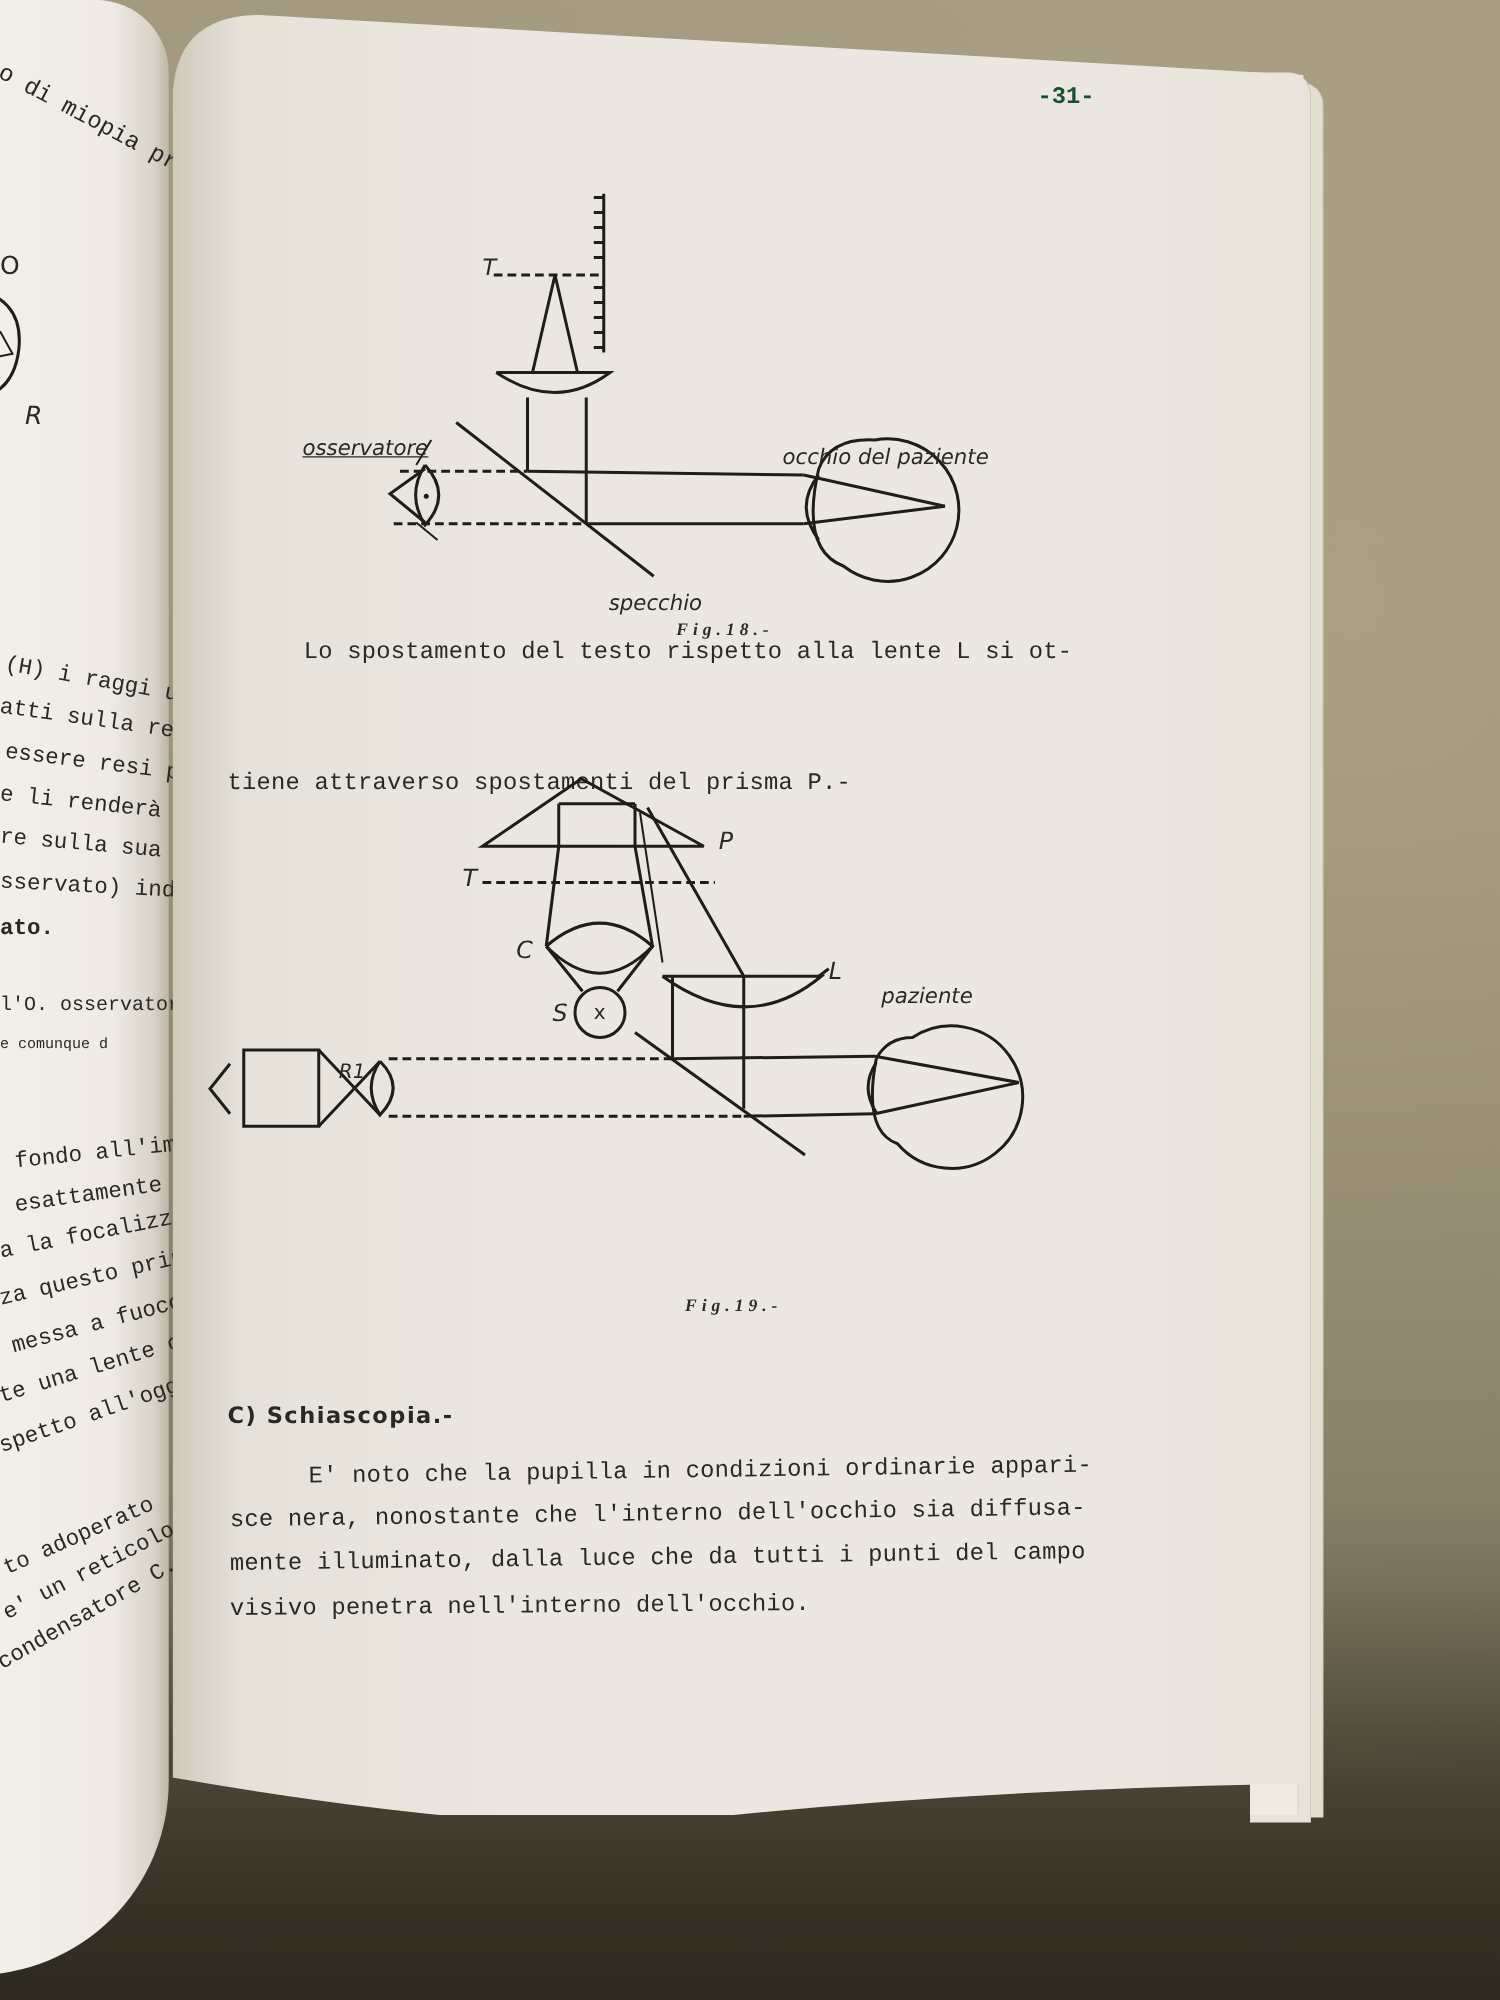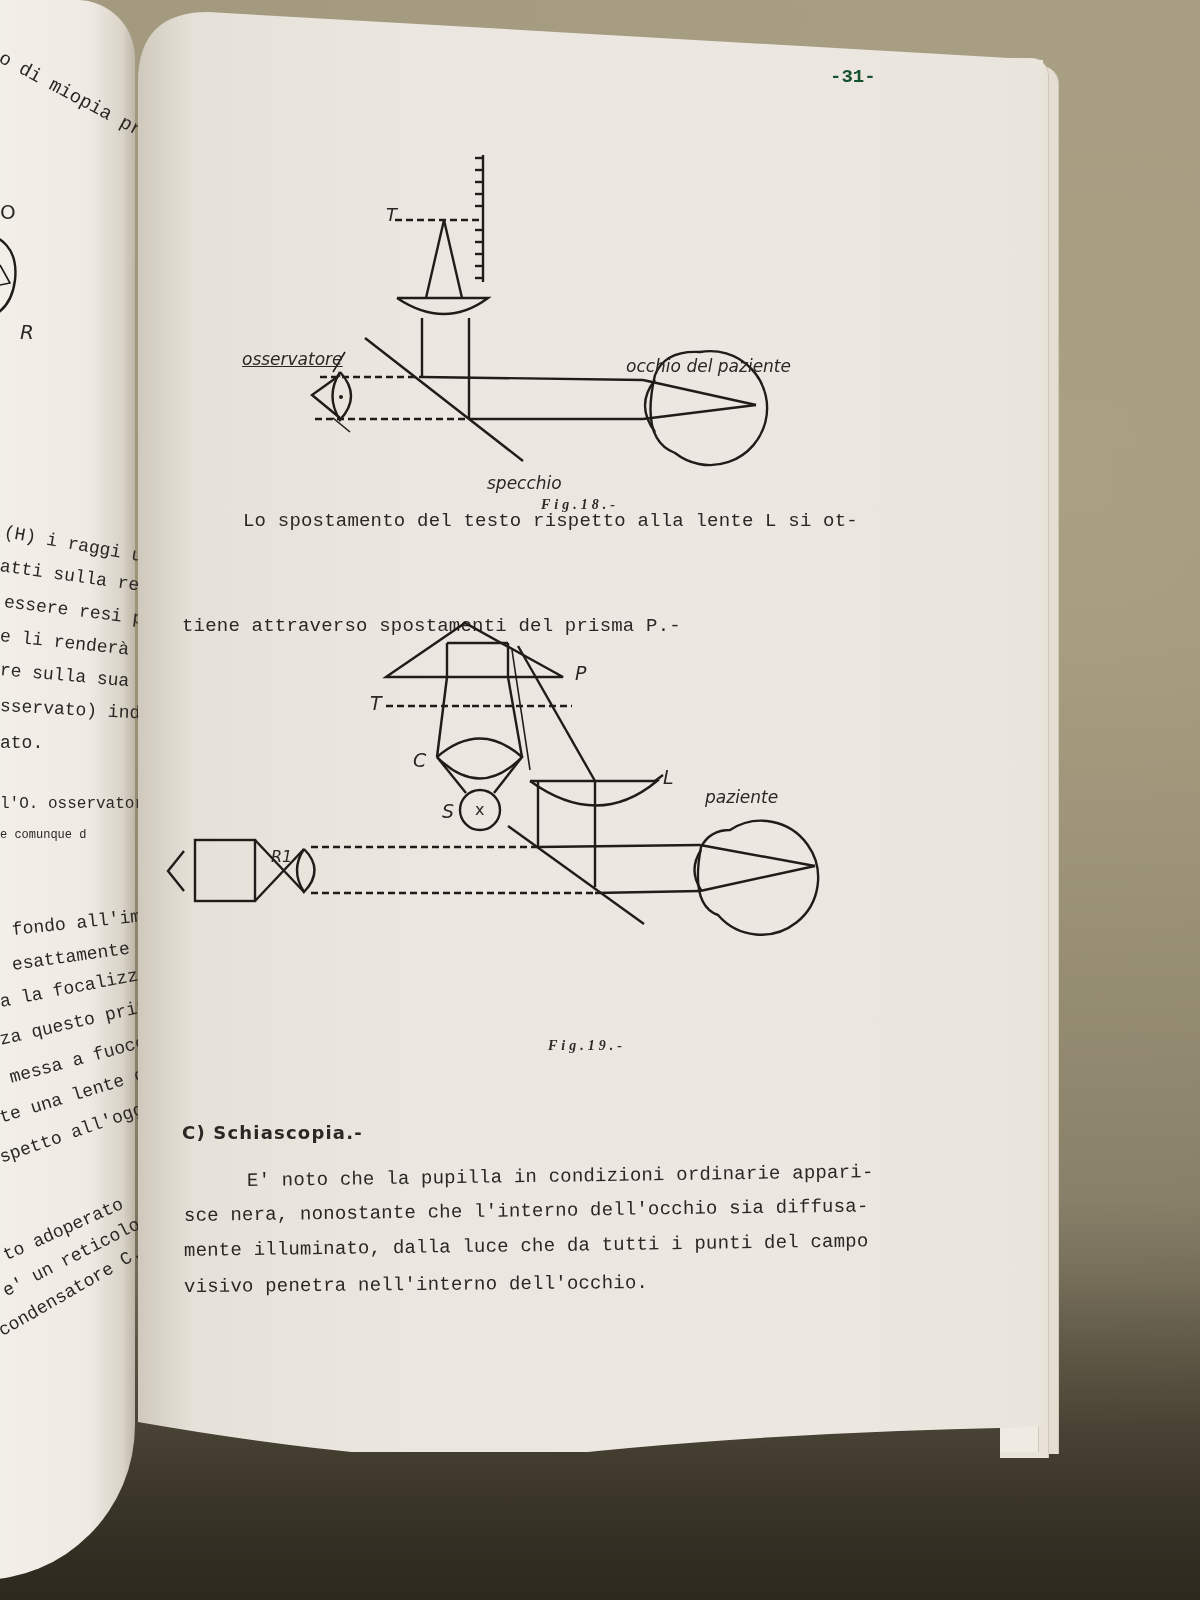--- a/index.html
+++ b/index.html
@@ -69,21 +69,21 @@
   <path class="thin" d="M 40 40 L 50 58 L 30 62"></path>
 </svg>
 <div class="label" style="left:20px;top:320px;font-size:20px;">R</div>
 
 <div class="left-text" style="left:4px;top:522px;transform:rotate(10deg);">(H) i raggi us</div>
 <div class="left-text" style="left:0px;top:556px;transform:rotate(8deg);">atti sulla reti</div>
 <div class="left-text" style="left:4px;top:592px;transform:rotate(7deg);">essere resi p</div>
 <div class="left-text" style="left:0px;top:626px;transform:rotate(6deg);">e li renderà ta</div>
 <div class="left-text" style="left:0px;top:660px;transform:rotate(5deg);">re sulla sua re</div>
 <div class="left-text" style="left:0px;top:696px;transform:rotate(3deg);">sservato) indic</div>
-<div class="left-text" style="left:0px;top:733px;">ato.</div>
+<div class="left-text" style="left:0px;top:733px;font-weight:bold;">ato.</div>
 <div class="left-text" style="left:0px;top:795px;font-size:16px;">l'O. osservator</div>
 <div class="left-text" style="left:0px;top:828px;font-size:12px;">e comunque d</div>
 <div class="left-text" style="left:12px;top:920px;transform:rotate(-6deg);">fondo all'imma</div>
 <div class="left-text" style="left:12px;top:955px;transform:rotate(-8deg);">esattamente a</div>
 <div class="left-text" style="left:0px;top:992px;transform:rotate(-11deg);">a la focalizza</div>
 <div class="left-text" style="left:0px;top:1030px;transform:rotate(-13deg);">za questo prin</div>
 <div class="left-text" style="left:10px;top:1068px;transform:rotate(-15deg);">messa a fuoco</div>
 <div class="left-text" style="left:0px;top:1108px;transform:rotate(-17deg);">te una lente c</div>
 <div class="left-text" style="left:0px;top:1148px;transform:rotate(-19deg);">spetto all'ogg</div>
 <div class="left-text" style="left:4px;top:1246px;transform:rotate(-24deg);">to adoperato</div>

